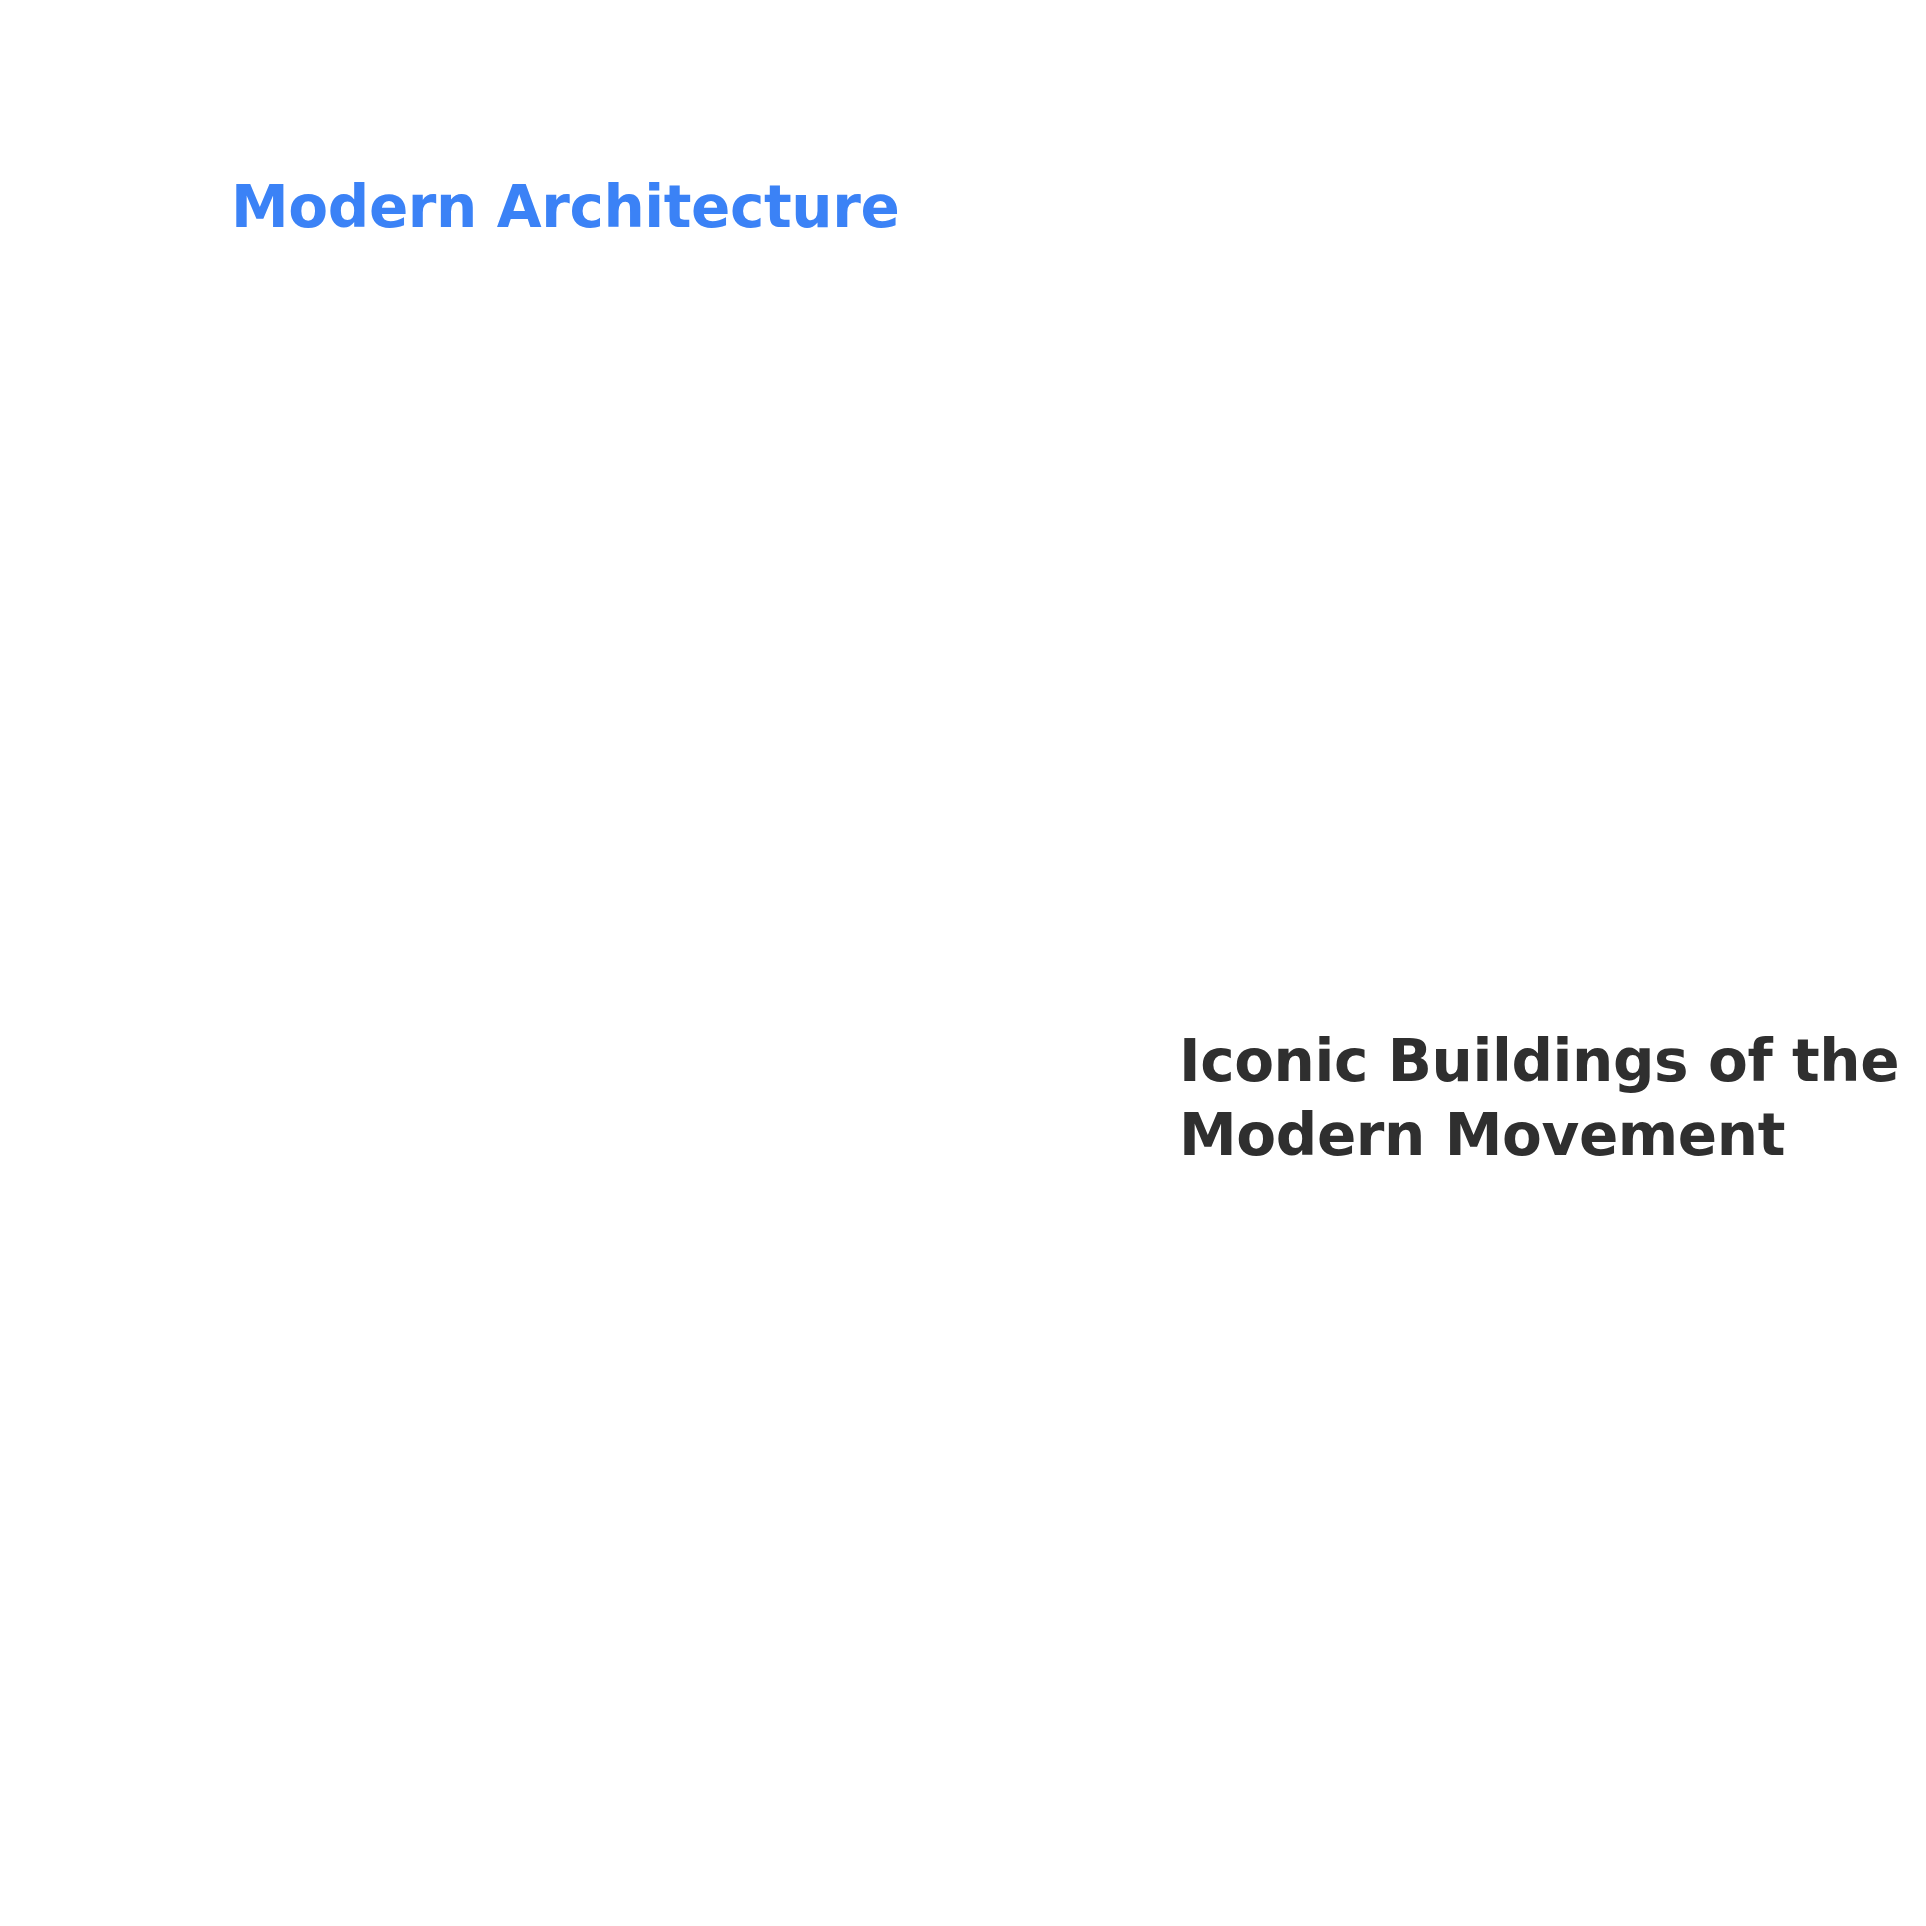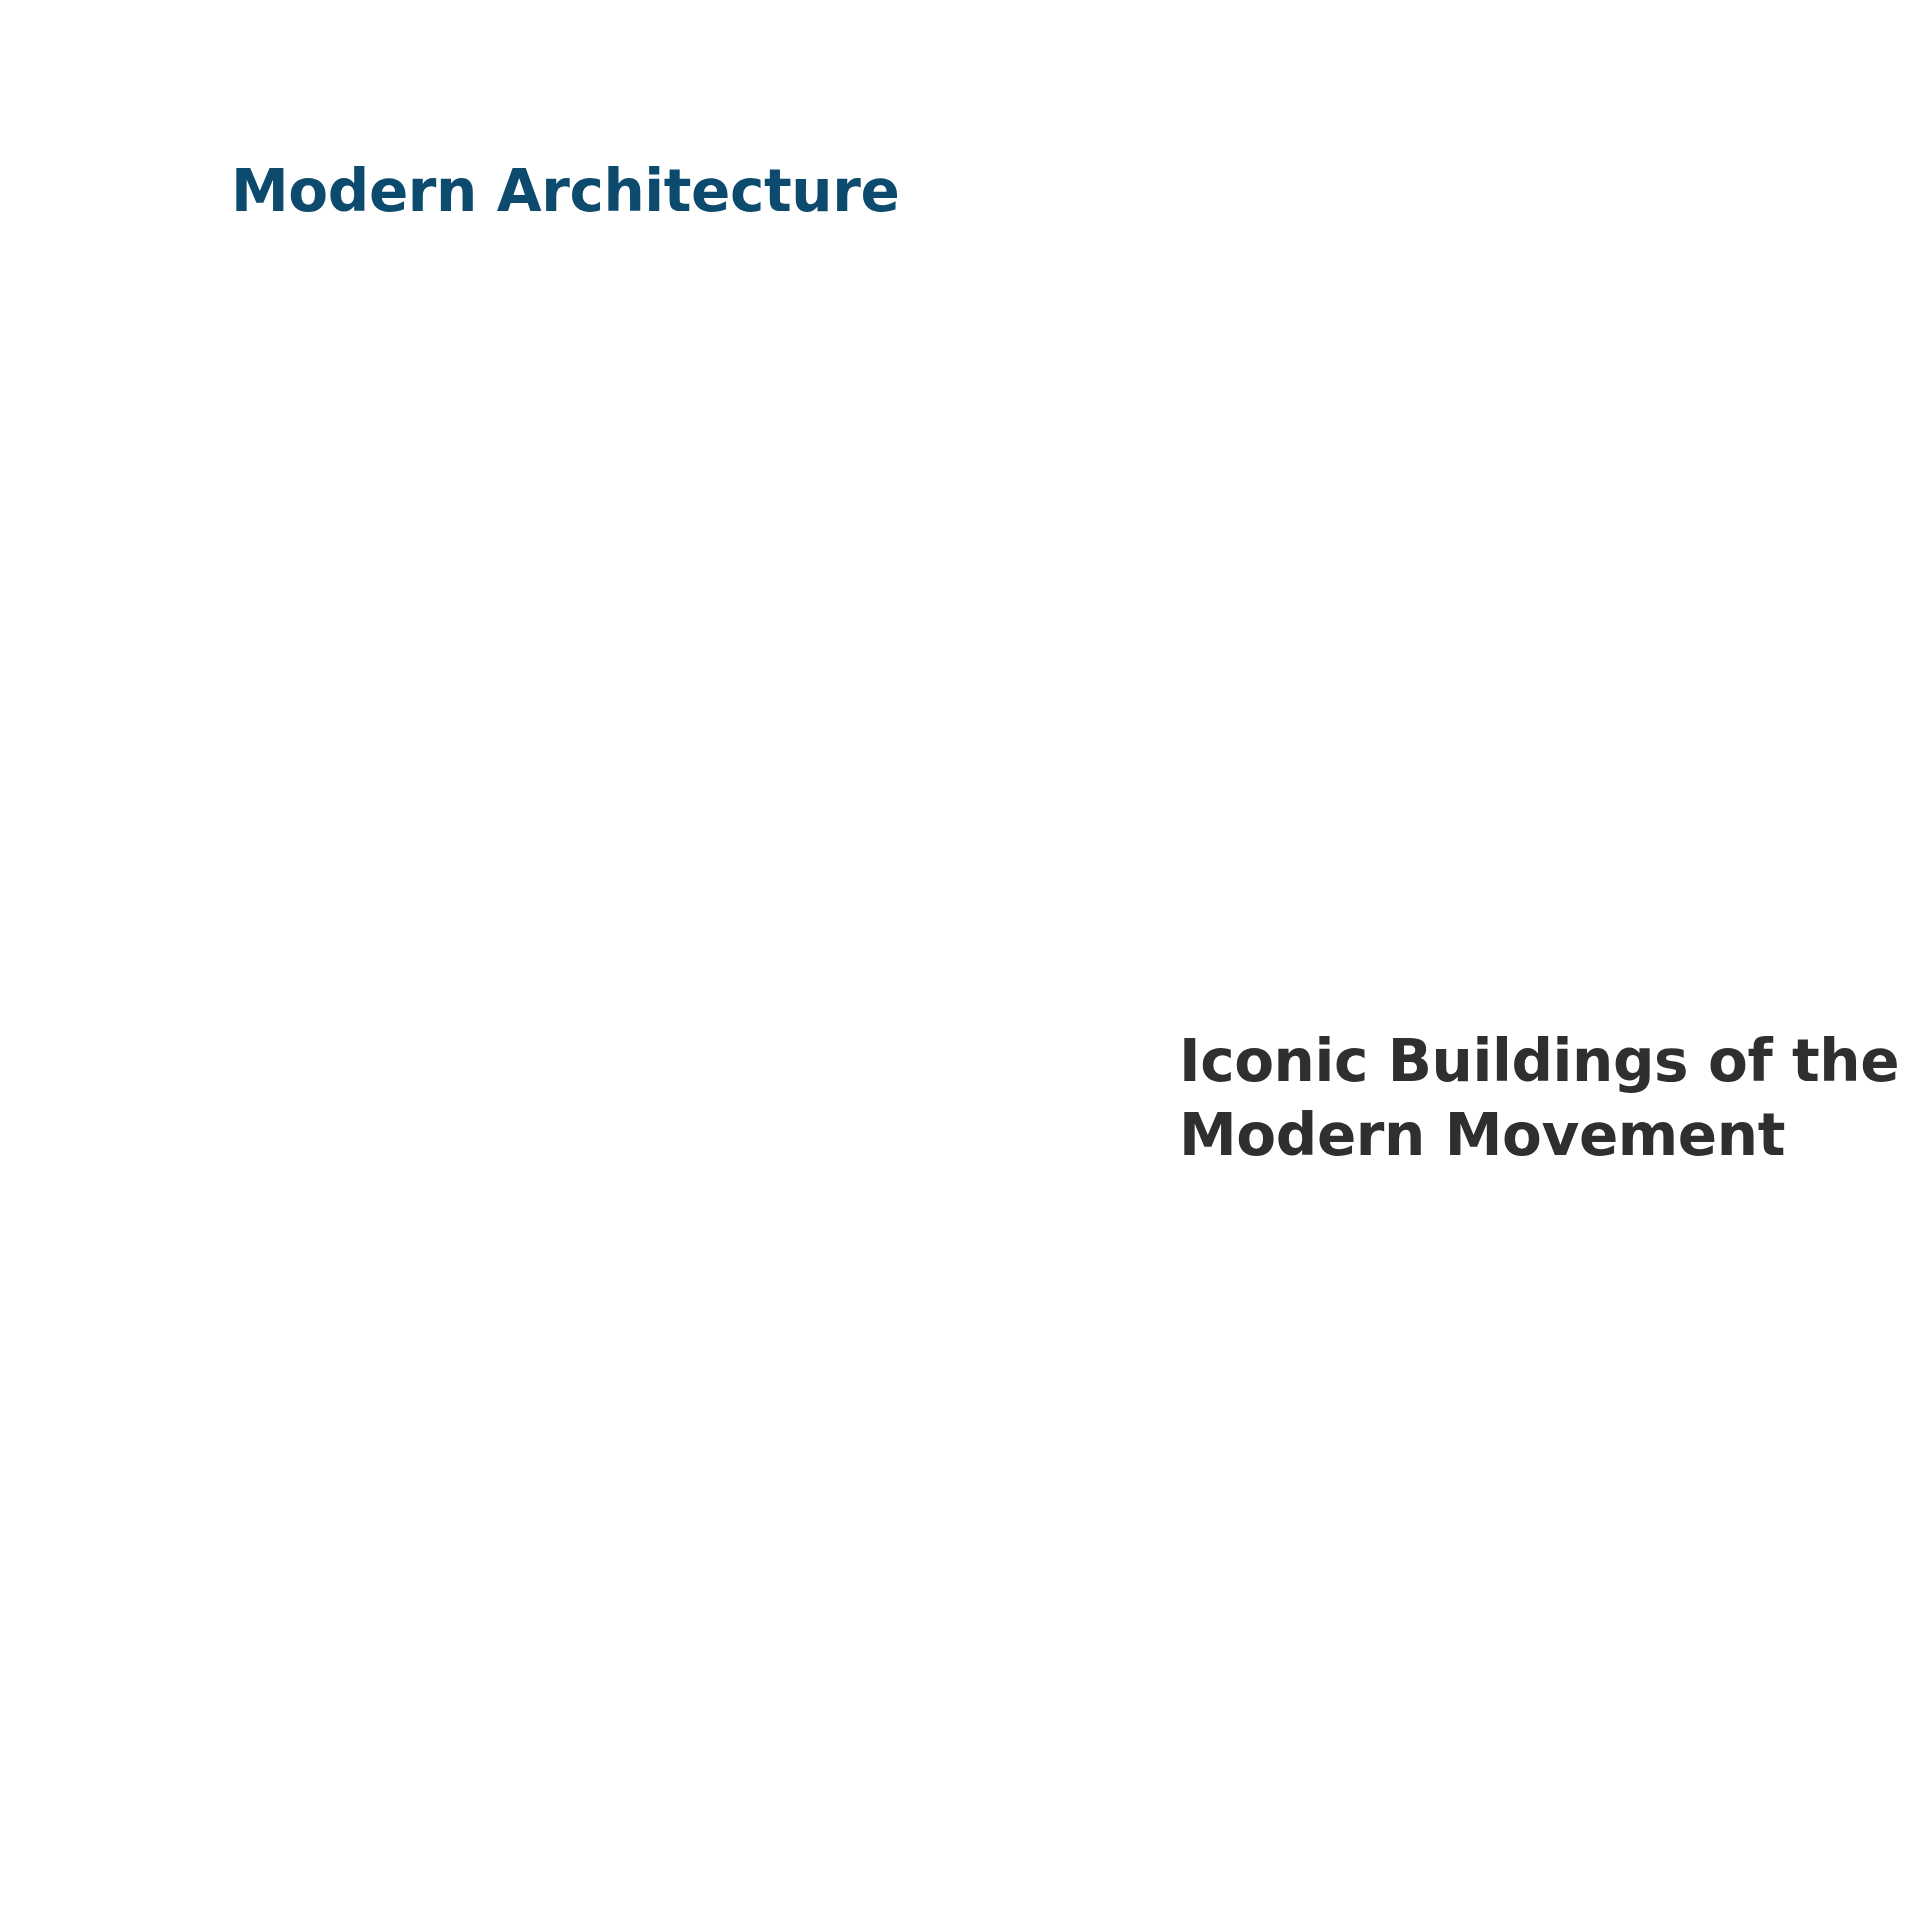--- a/index.html
+++ b/index.html
@@ -19,26 +19,26 @@
   .page {
     position: absolute;
     inset: 0;
     background: #ffffff;
   }
 
   
   .series-title {
     position: absolute;
     left: 231px;
-    top: 160px;
+    top: 176px;
     font-size: 58px;
     font-weight: 600;
     letter-spacing: -0.4px;
     line-height: 1.1;
-    color: #0c4a6e;
+    color: #3b82f6;
     white-space: nowrap;
   }
 
   
   .subtitle-block {
     position: absolute;
     left: 1179px;
     top: 1025px;
     width: 809px;
     font-size: 58px;

